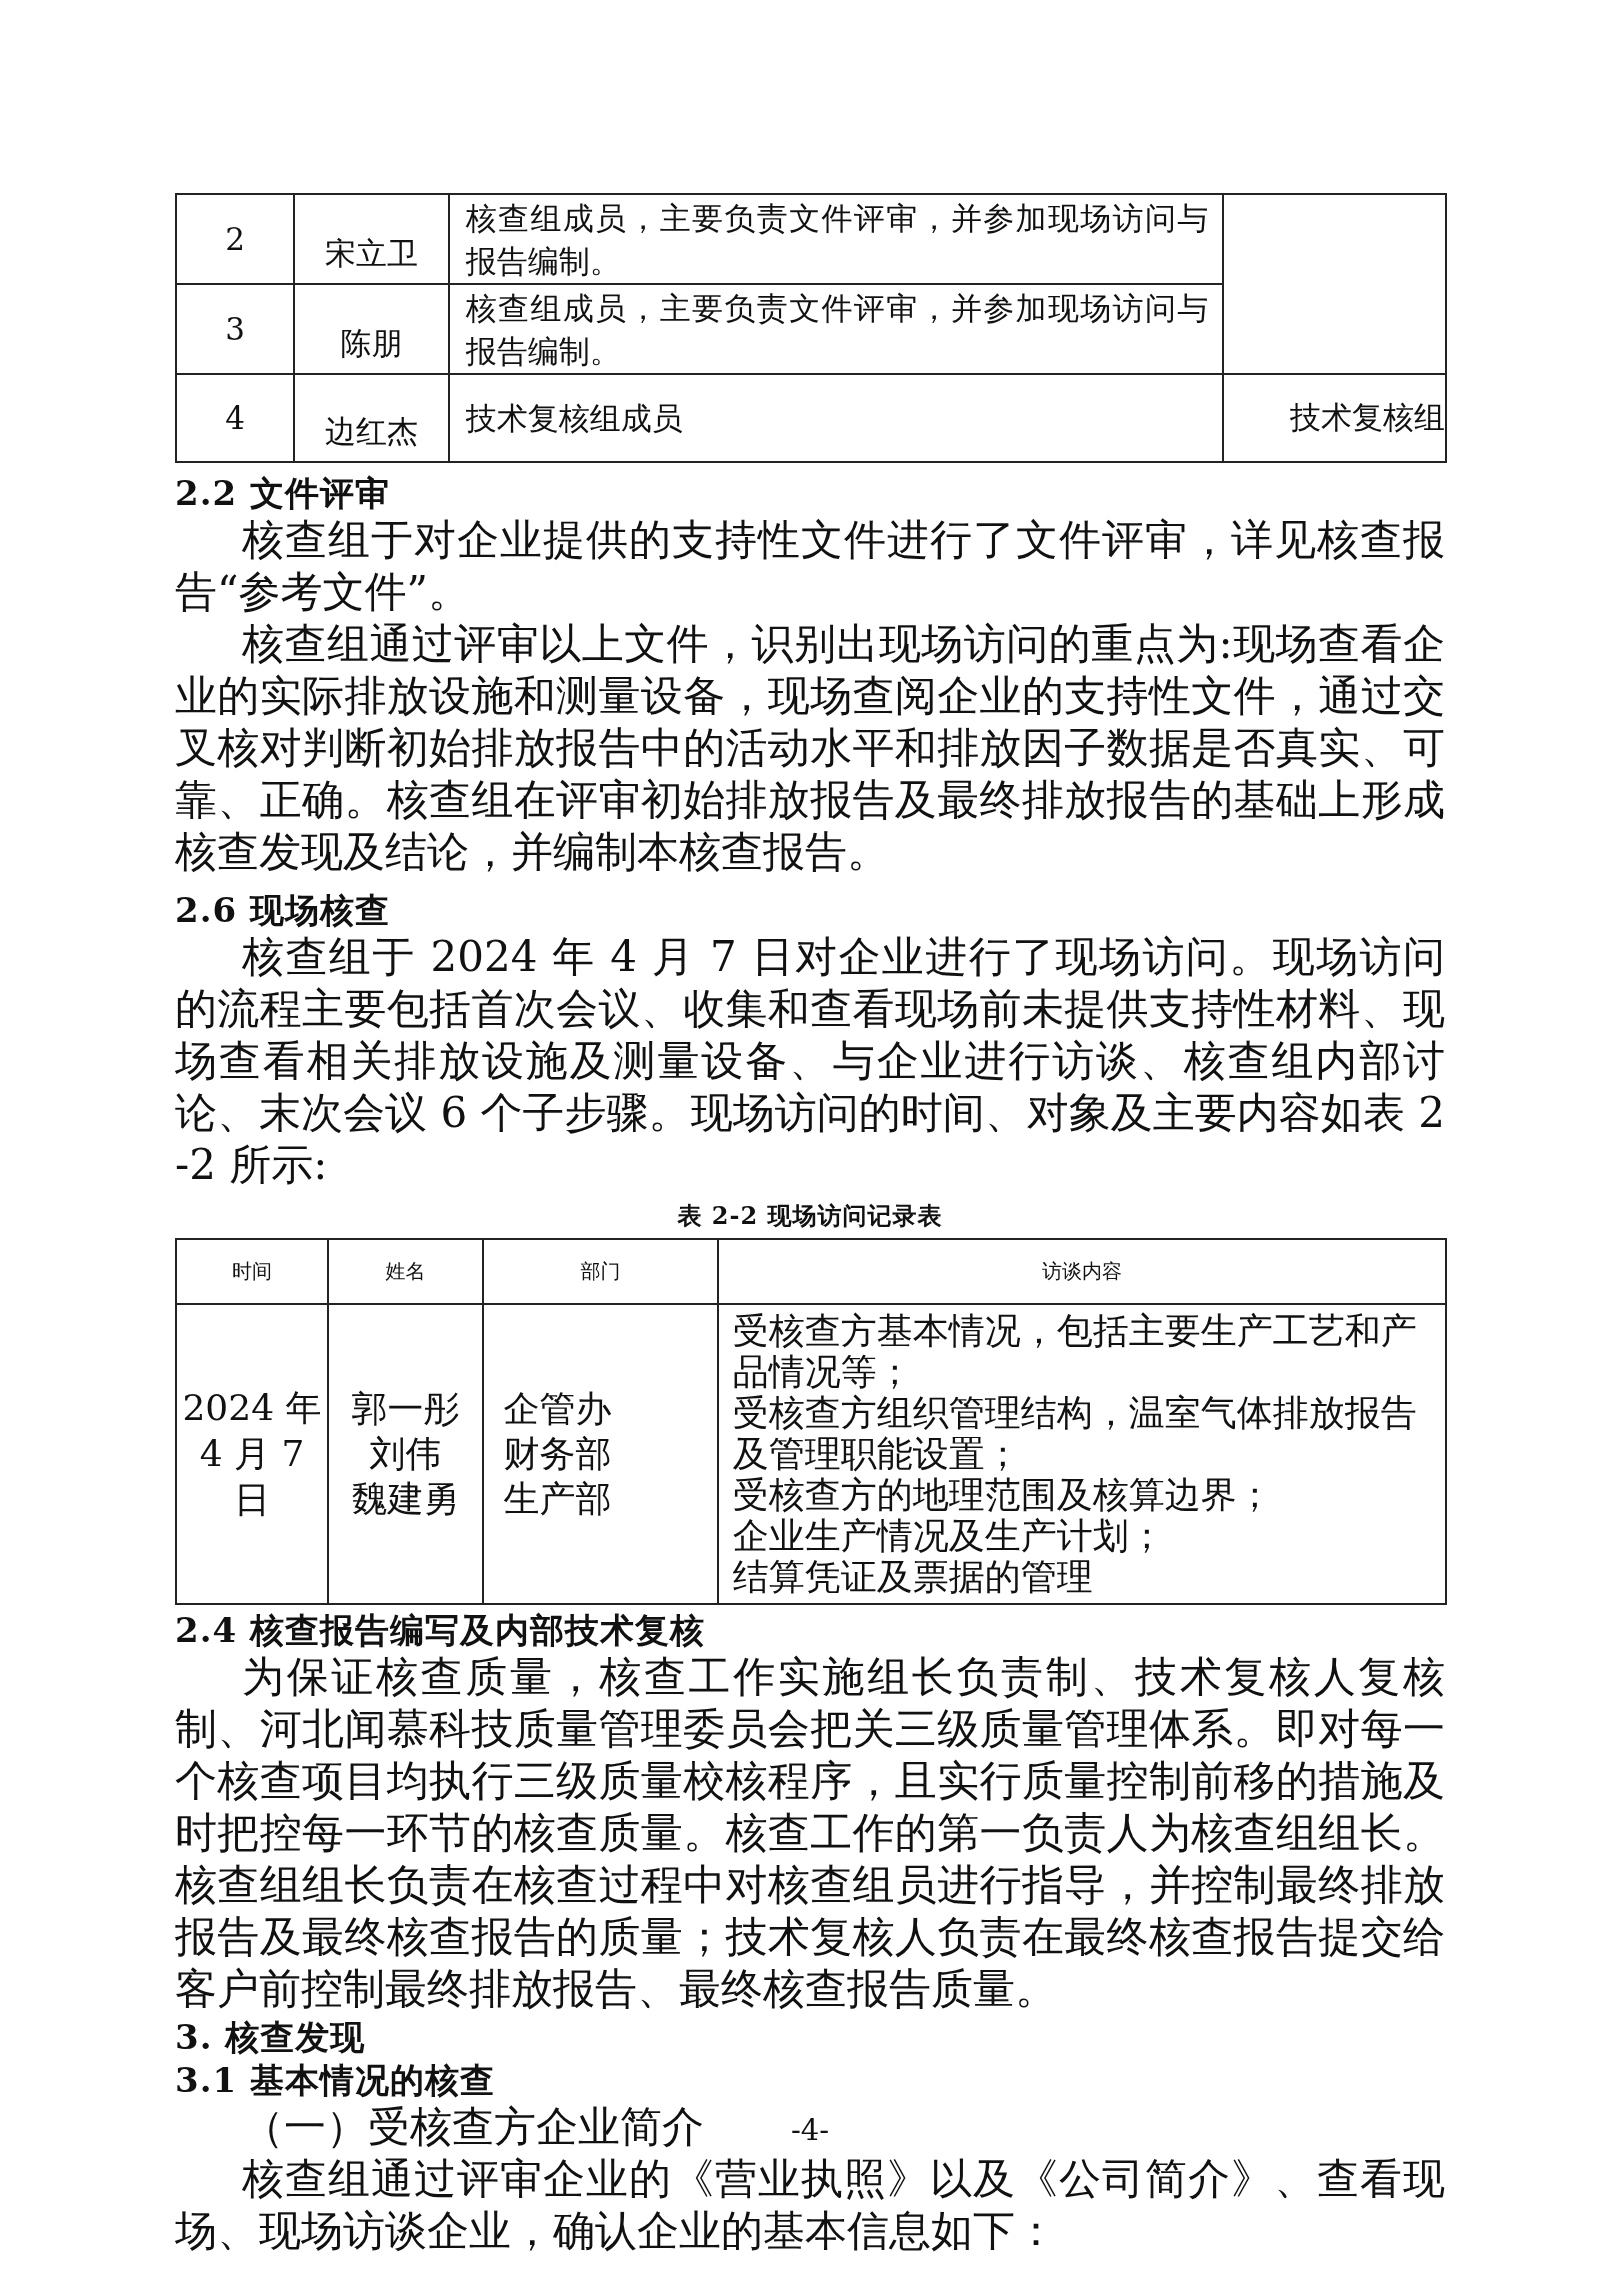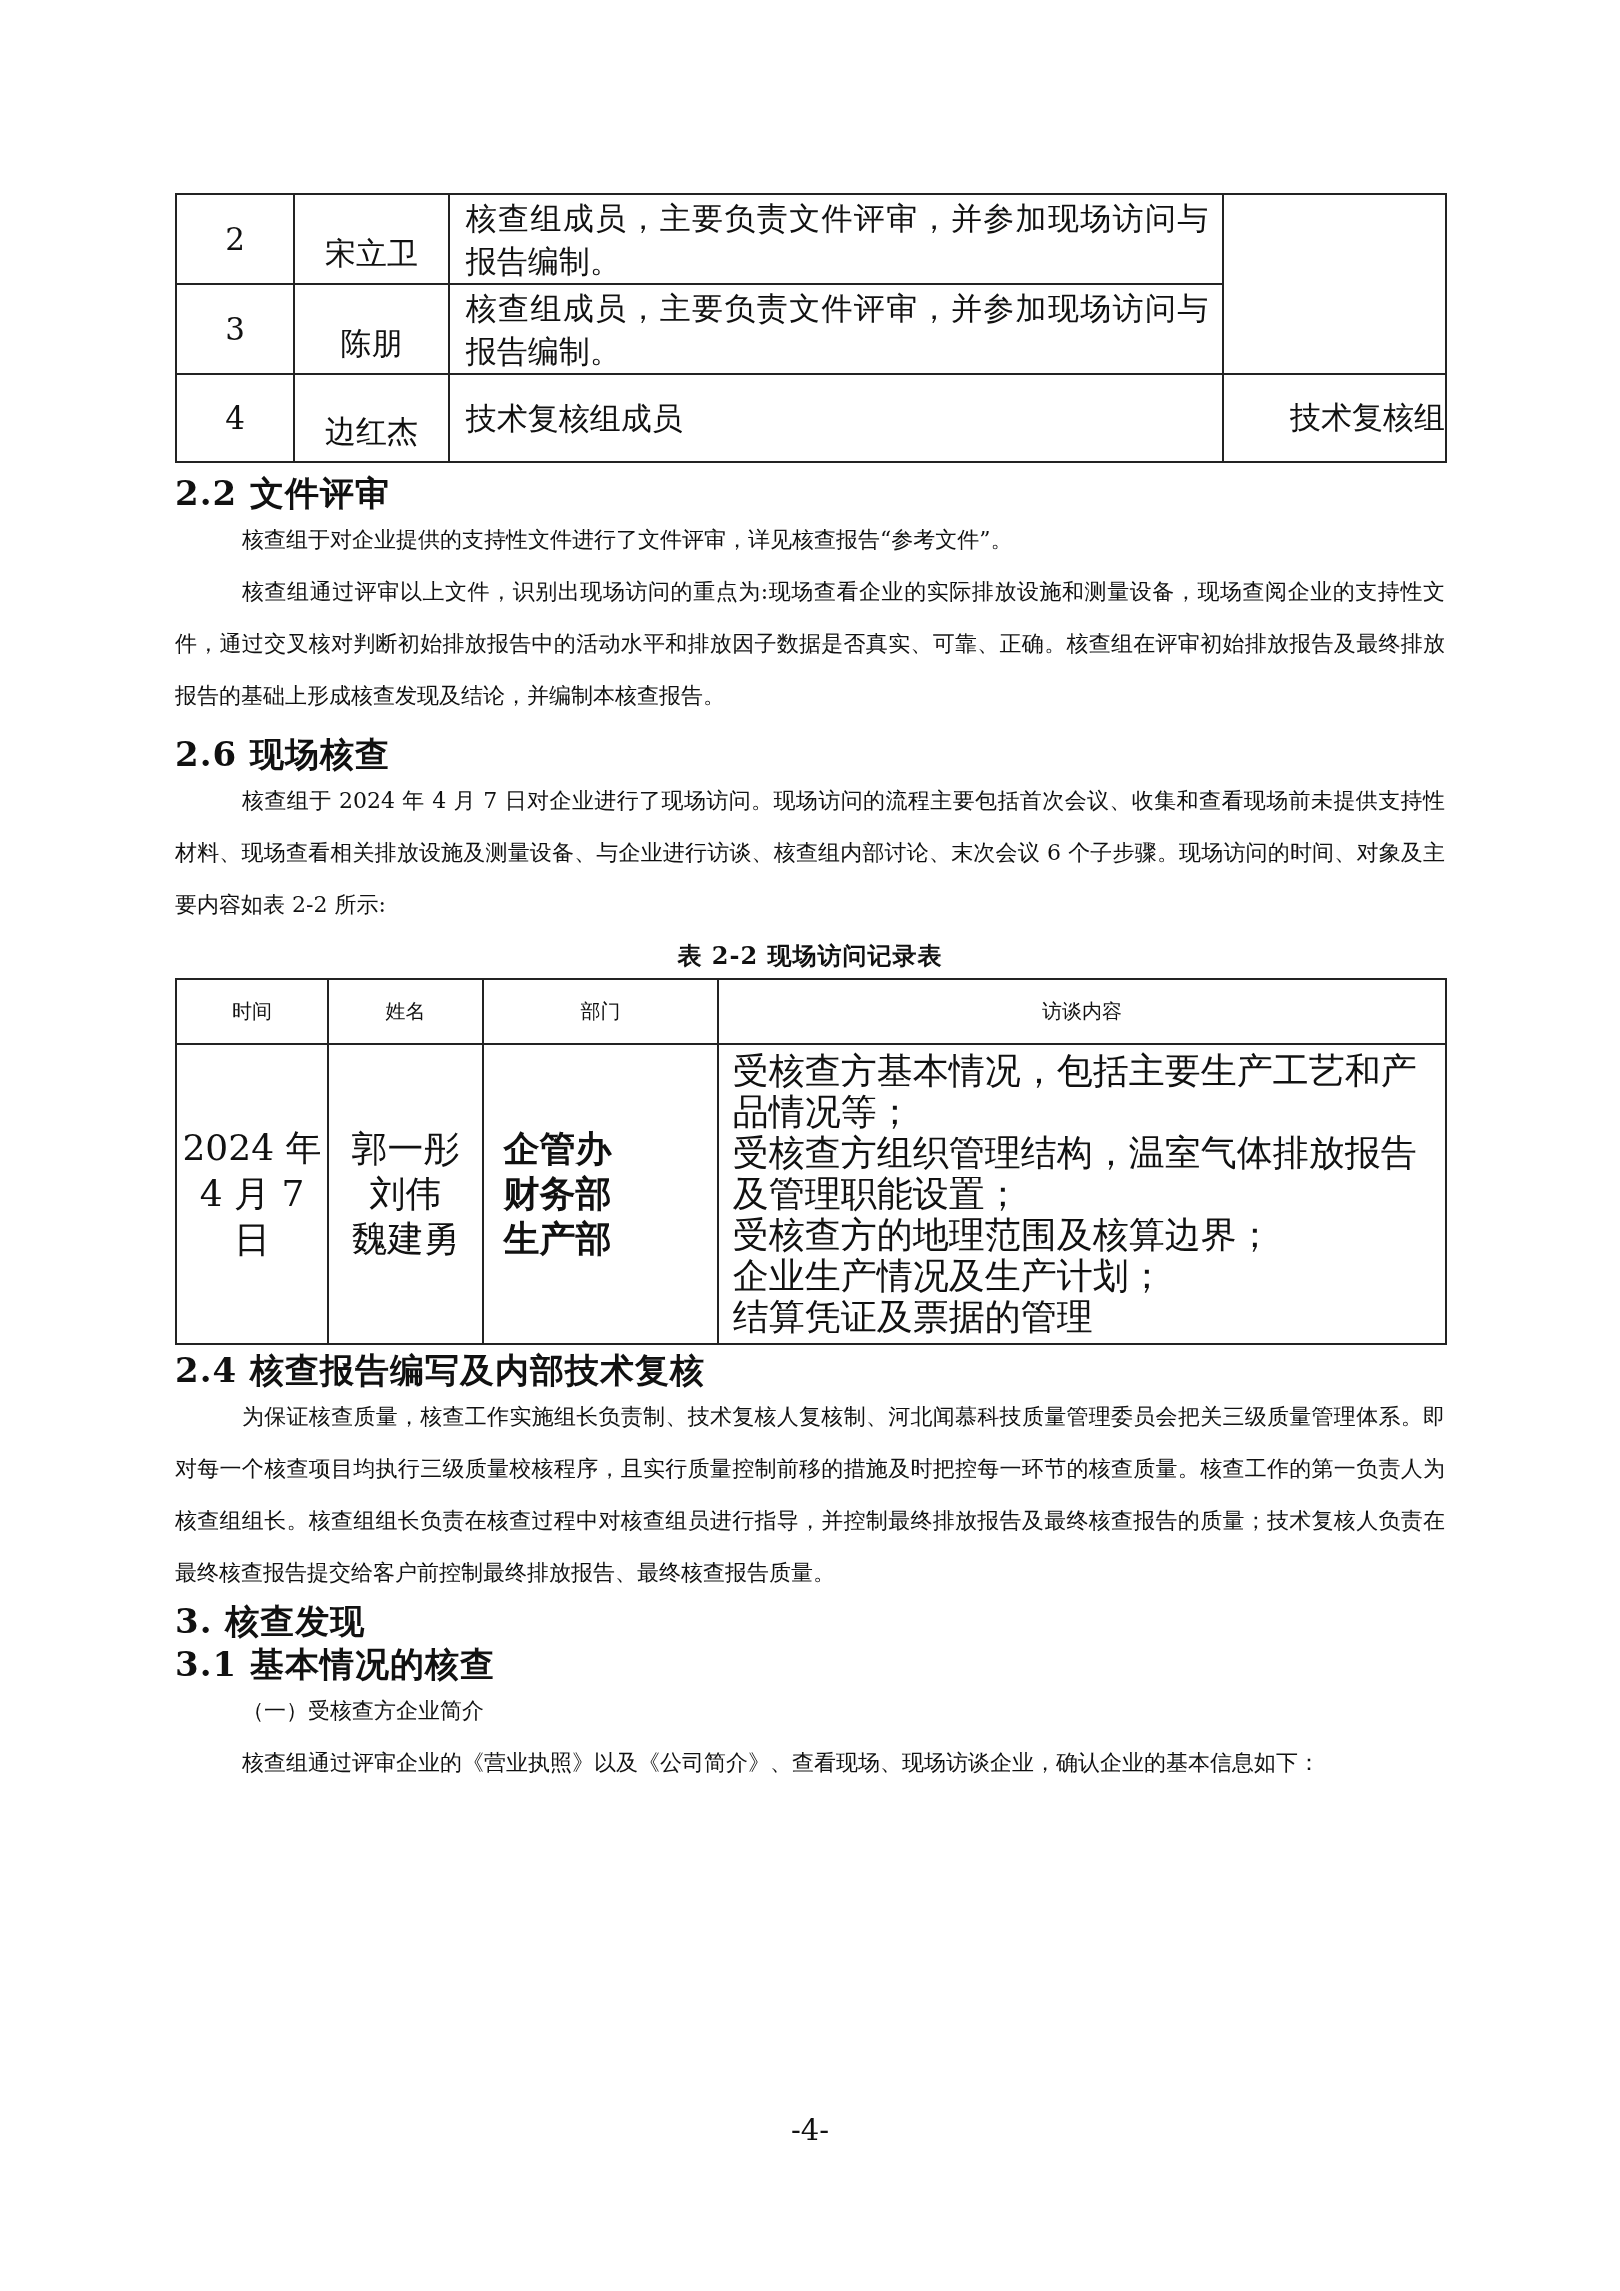--- a/index.html
+++ b/index.html
@@ -27,29 +27,29 @@
   .team-table .name-cell{text-align:center; vertical-align:bottom; padding-bottom:7.8px;}
   .team-table .duty-cell{vertical-align:top; padding:2px 13.7px 0 15.7px; line-height:43px; text-align:justify;}
   .team-table .duty-mid{vertical-align:middle; padding:0 13.7px 0 15.7px; line-height:39px;}
   .team-table .group-cell{text-align:right; vertical-align:middle;}
   
   .visit-table th{font-size:20px; height:63px; text-align:center; vertical-align:middle;}
   .visit-table .data-row{height:300px;}
   .visit-table td{font-size:36px;}
   .visit-table .time-cell{vertical-align:middle; text-align:center; line-height:46px;}
   .visit-table .names-cell{vertical-align:middle; text-align:center; line-height:45px;}
-  .visit-table .dept-cell{vertical-align:middle; text-align:left; padding-left:19.6px; line-height:45px;font-weight:bold;}
+  .visit-table .dept-cell{vertical-align:middle; text-align:left; padding-left:19.6px; line-height:45px;}
   .visit-table .content-cell{vertical-align:top; padding:5.9px 9.8px 0 13.7px; line-height:41px; text-align:left;}
   
   .h2{
     font-size:34px; line-height:41px; font-weight:bold; margin:9.8px 0 0 0;
     letter-spacing:1px;
   }
   p.body{
-    font-size:22px; line-height:52px; margin:0;
+    font-size:42px; line-height:52px; margin:0;
     text-align:justify; text-indent:67px;
     word-break:break-all;
   }
   .mt2{margin-top:2px;} .mt4{margin-top:3.9px;} .mt6{margin-top:5.9px;}
   .mt12{margin-top:11.8px;} .mt16{margin-top:15.7px;}
   .tbl-title{
     margin-top:2px; font-size:24px; line-height:45px; font-weight:bold;
     text-align:center; letter-spacing:1px;
   }
   .noindent{text-indent:67px;}

